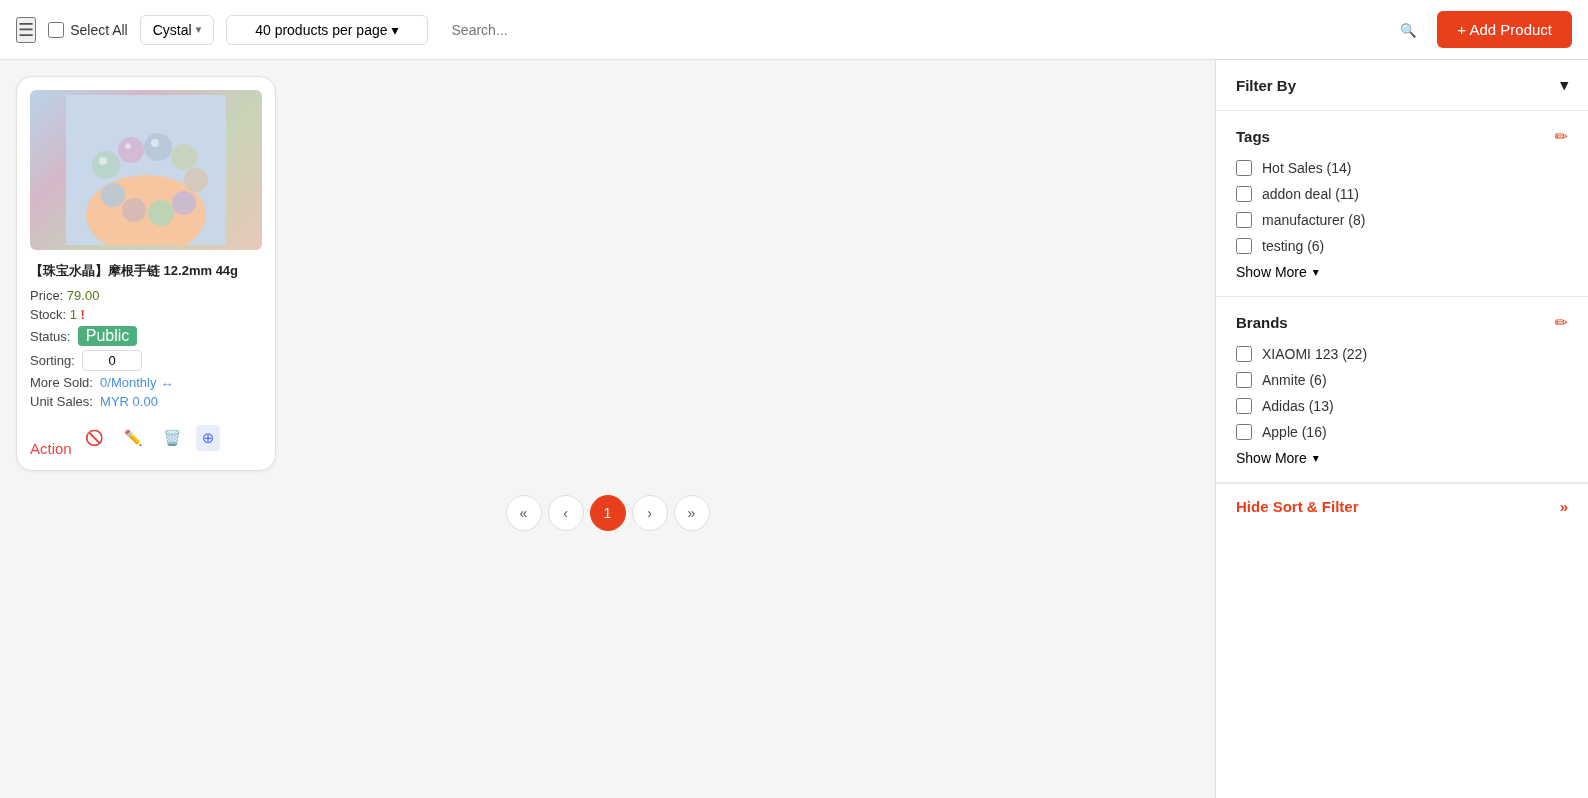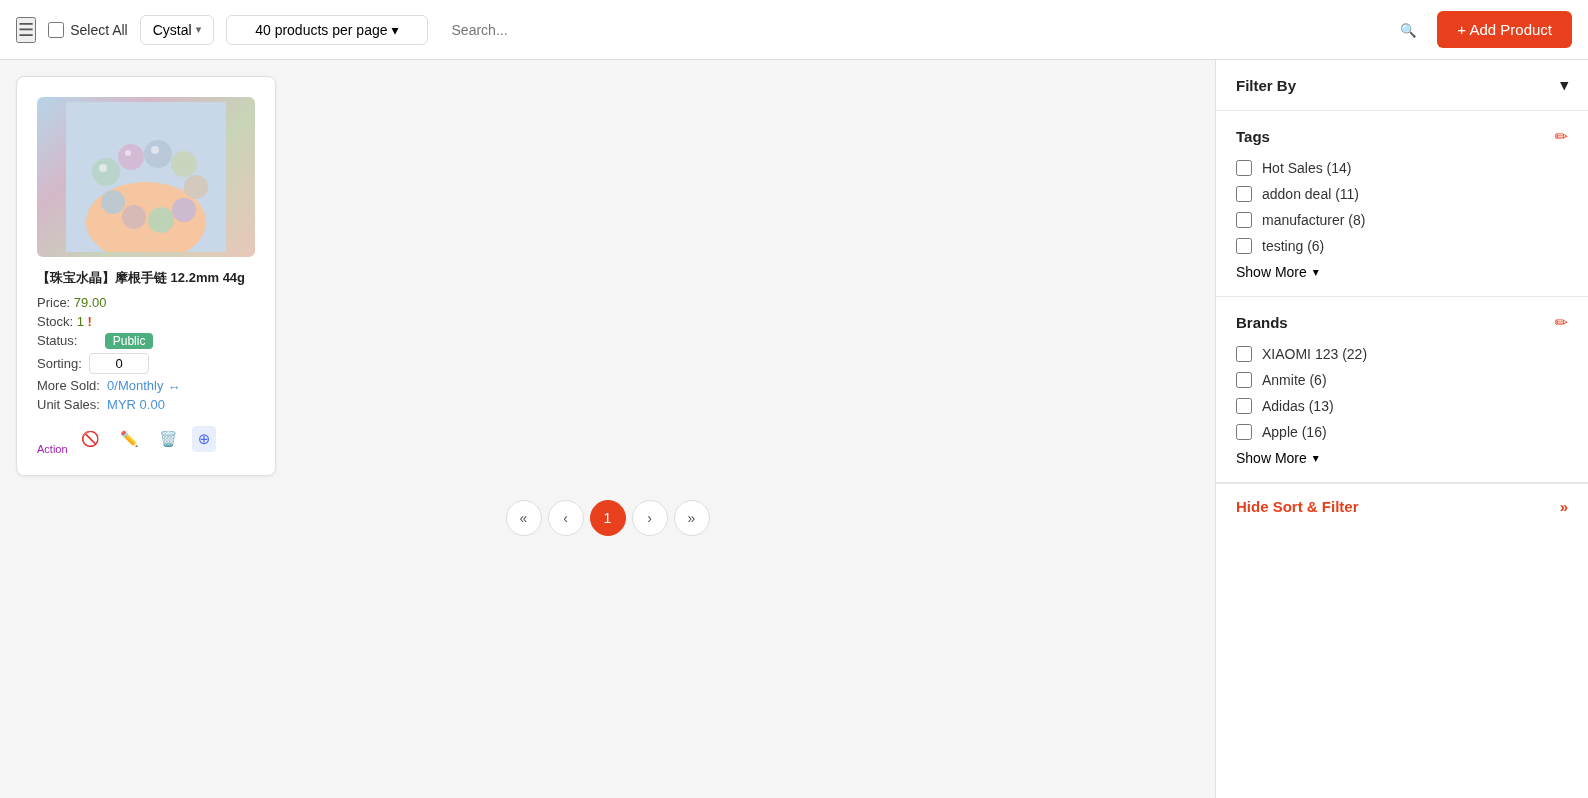--- a/index.html
+++ b/index.html
@@ -58,23 +58,23 @@
     .product-area {
       flex: 1; overflow-y: auto; padding: 16px;
       display: flex; flex-direction: column;
     }
     .product-grid {
       display: flex; flex-wrap: wrap; gap: 16px;
     }
 
     
     .product-card {
-      background: #fff; border-radius: 8px;
+      background: #fff; border-radius: 16px;
       border: 1px solid #e0e0e0;
-      width: 260px; padding: 20px;
+      width: 260px; padding: 13px;
       box-shadow: 0 1px 3px rgba(0,0,0,0.06);
     }
     .product-image-wrap {
       width: 100%; height: 160px;
       overflow: hidden; border-radius: 6px;
       background: #ddd; margin-bottom: 12px;
     }
     .product-image-placeholder {
       width: 100%; height: 100%;
       background: linear-gradient(135deg, #b8d4e8 0%, #d4b8c8 30%, #c8d4b8 60%, #e8c8b8 100%);
@@ -83,30 +83,30 @@
     }
     .product-title {
       font-size: 13px; font-weight: 600; color: #222;
       margin-bottom: 8px; line-height: 1.4;
     }
     .product-info { font-size: 13px; color: #444; margin-bottom: 4px; }
     .product-info span.value { color: #4d7c0f; }
     .stock-warning { color: #e8401c; font-weight: bold; }
     .status-badge {
       display: inline-block; background: #4caf7d; color: #fff;
-      border-radius: 4px; padding: 1px 8px; font-size: 12px; font-weight: 500; margin-left: 20px;
+      border-radius: 4px; padding: 1px 8px; font-size: 16px; font-weight: 500;
     }
     .sorting-input {
       border: 1px solid #ddd; border-radius: 4px;
       padding: 2px 6px; width: 60px; font-size: 13px; text-align: center;
     }
     .unit-sold-link { color: #4a90d9; text-decoration: none; display: inline-flex; align-items: center; gap: 4px; }
     .unit-sales-value { color: #4a90d9; }
     .action-row { display: flex; align-items: center; gap: 8px; margin-top: 10px; }
-    .action-label { font-size: 11px; color: #a21caf; margin-top: 21px; }
+    .action-label { font-size: 15px; color: #ef4444; margin-top: 21px; }
     .action-btn {
       background: none; border: none; cursor: pointer;
       color: #666; font-size: 15px; padding: 4px 6px;
       border-radius: 4px;
     }
     .action-btn.active { background: #e8eefc; color: #4a6cf7; }
 
     
     .pagination-wrap {
       display: flex; justify-content: center; align-items: center;

